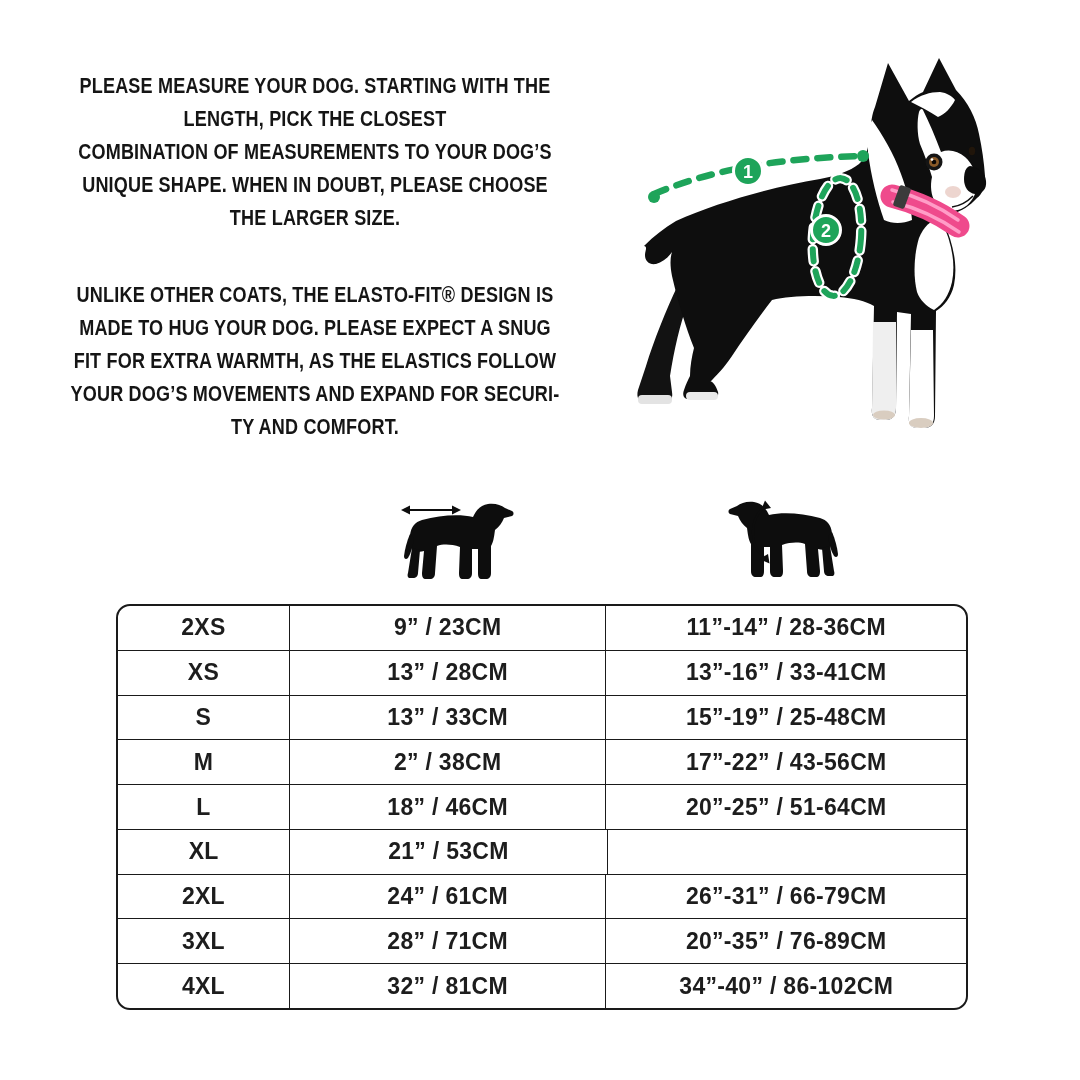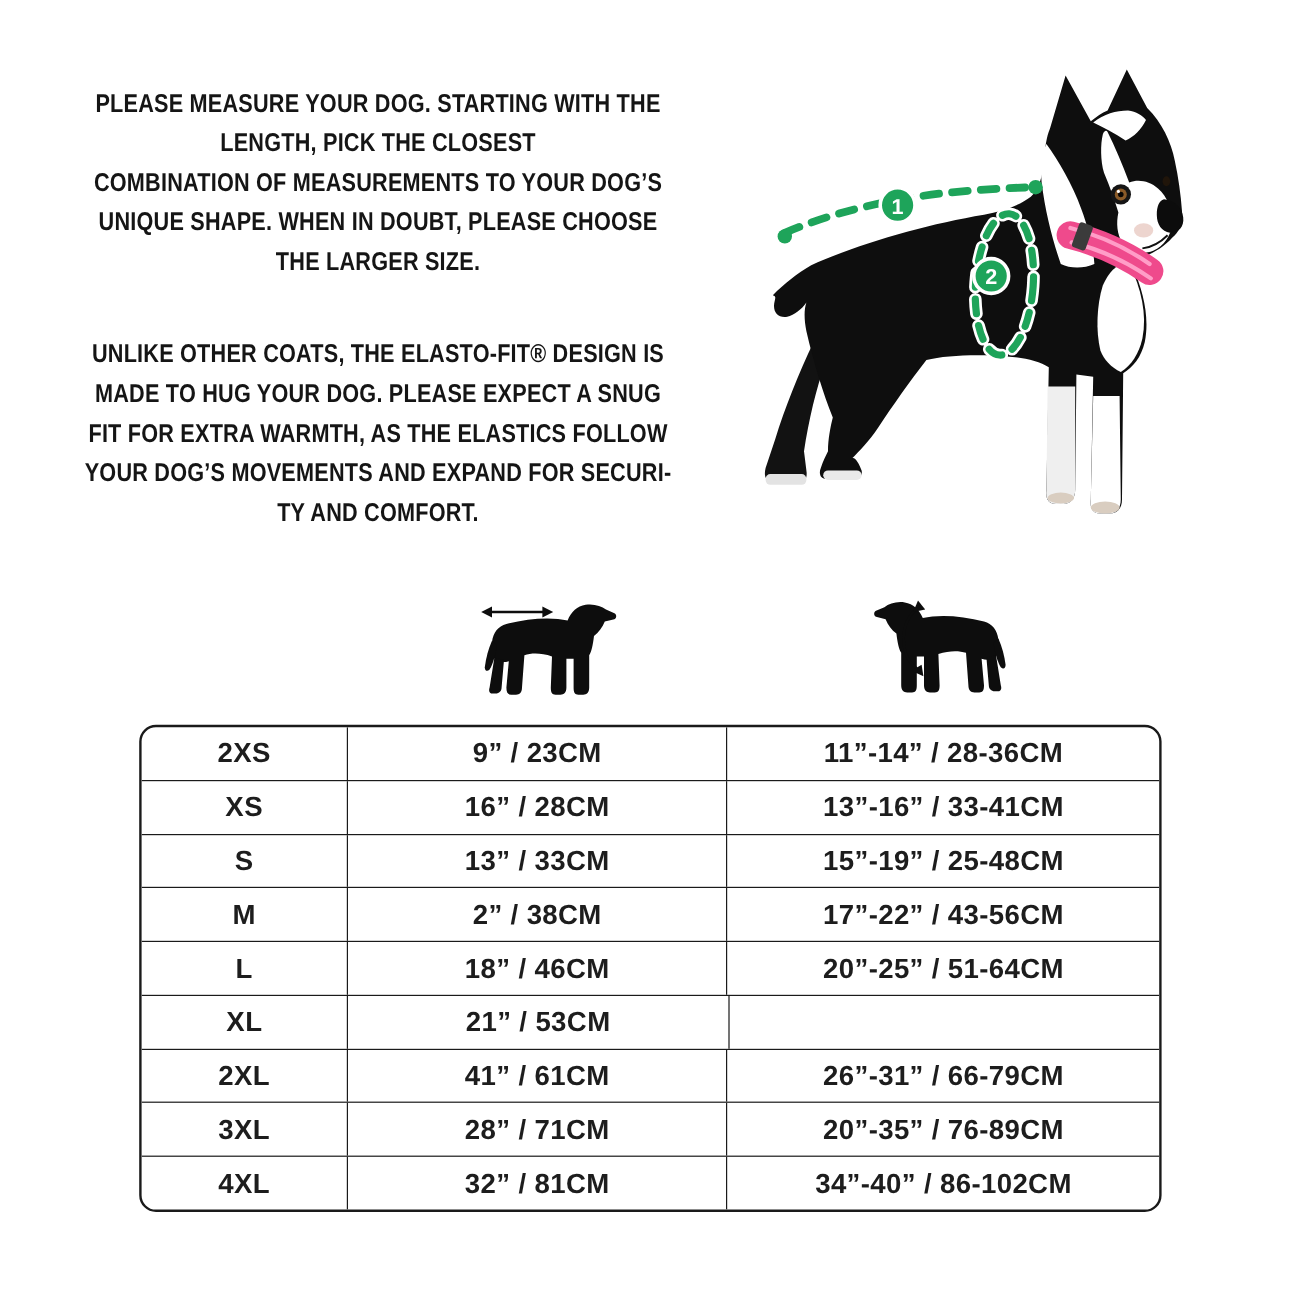--- a/index.html
+++ b/index.html
@@ -153,21 +153,21 @@
   </svg>
 
   <div class="size-table">
       <div class="t-row">
       <div class="t-cell c-size">2XS</div>
       <div class="t-cell c-len">9” / 23CM</div>
       <div class="t-cell c-girth">11”-14” / 28-36CM</div>
     </div>
       <div class="t-row">
       <div class="t-cell c-size">XS</div>
-      <div class="t-cell c-len">16” / 28CM</div>
+      <div class="t-cell c-len">13” / 28CM</div>
       <div class="t-cell c-girth">13”-16” / 33-41CM</div>
     </div>
       <div class="t-row">
       <div class="t-cell c-size">S</div>
       <div class="t-cell c-len">13” / 33CM</div>
       <div class="t-cell c-girth">15”-19” / 25-48CM</div>
     </div>
       <div class="t-row">
       <div class="t-cell c-size">M</div>
       <div class="t-cell c-len">2” / 38CM</div>
@@ -177,21 +177,21 @@
       <div class="t-cell c-size">L</div>
       <div class="t-cell c-len">18” / 46CM</div>
       <div class="t-cell c-girth">20”-25” / 51-64CM</div>
     </div>
       <div class="t-row">
       <div class="t-cell c-size">XL</div>
       <div class="t-cell c-len">21” / 53CM</div>
     </div>
       <div class="t-row">
       <div class="t-cell c-size">2XL</div>
-      <div class="t-cell c-len">41” / 61CM</div>
+      <div class="t-cell c-len">24” / 61CM</div>
       <div class="t-cell c-girth">26”-31” / 66-79CM</div>
     </div>
       <div class="t-row">
       <div class="t-cell c-size">3XL</div>
       <div class="t-cell c-len">28” / 71CM</div>
       <div class="t-cell c-girth">20”-35” / 76-89CM</div>
     </div>
       <div class="t-row">
       <div class="t-cell c-size">4XL</div>
       <div class="t-cell c-len">32” / 81CM</div>

